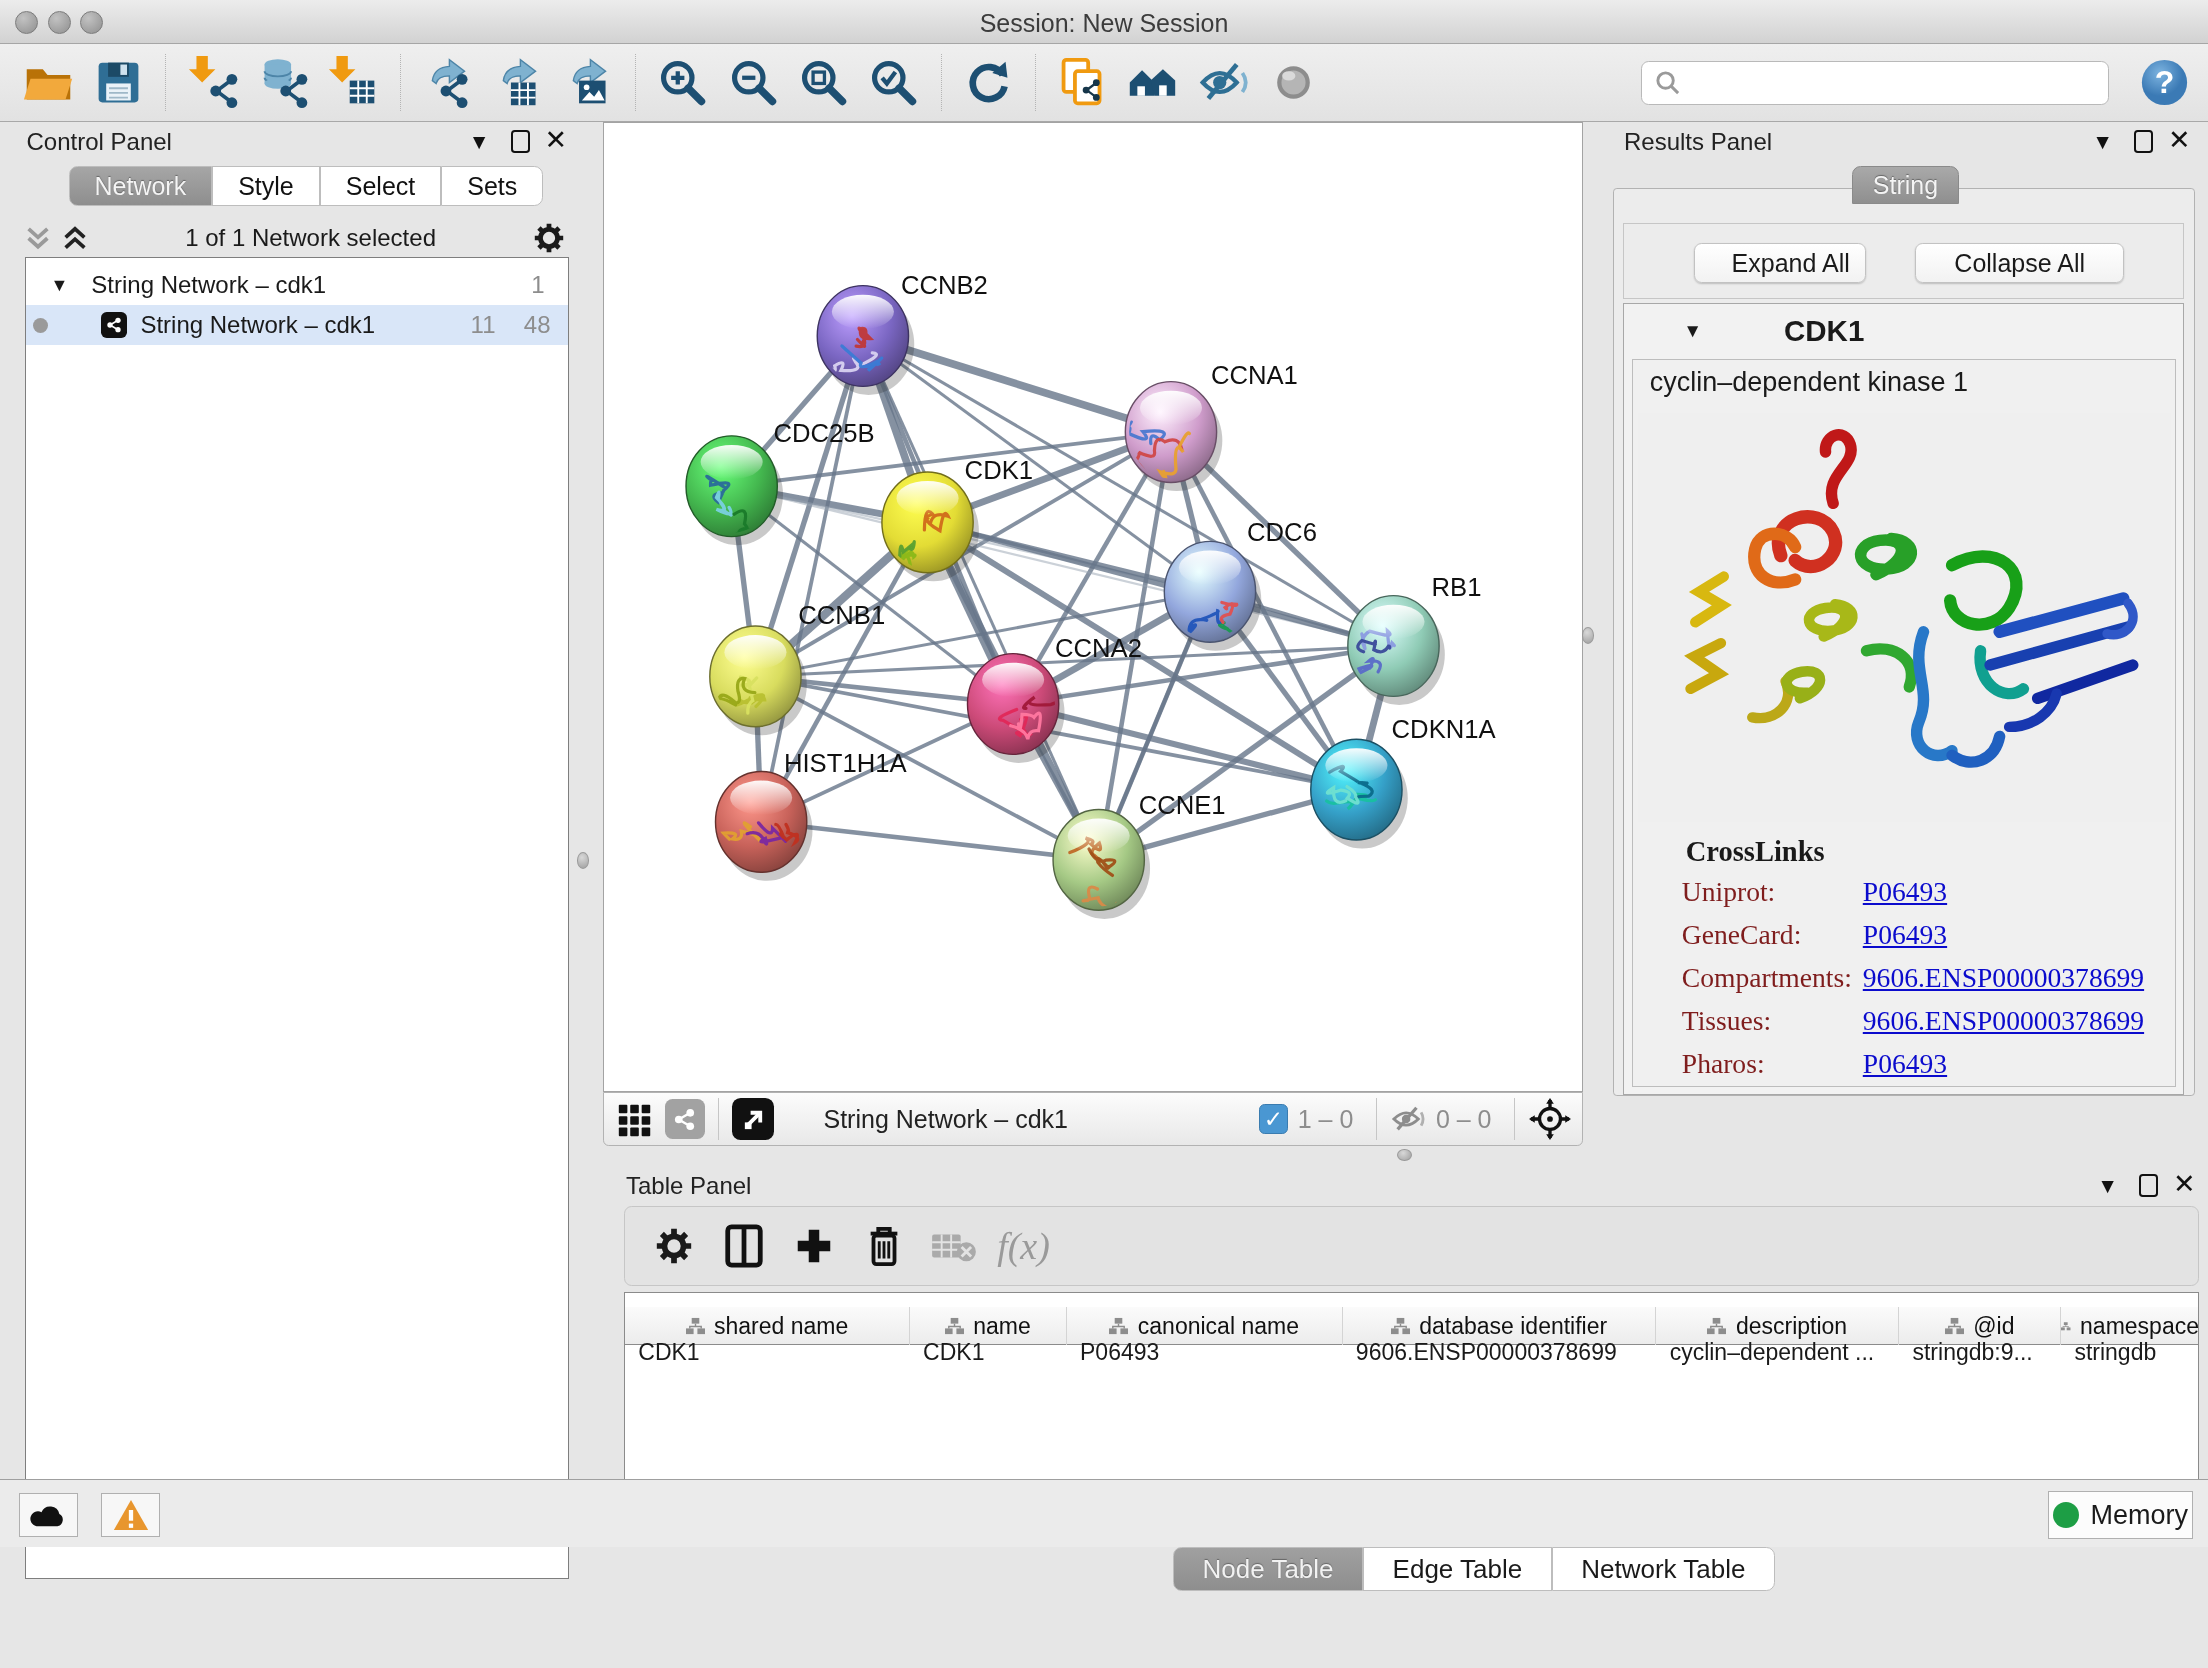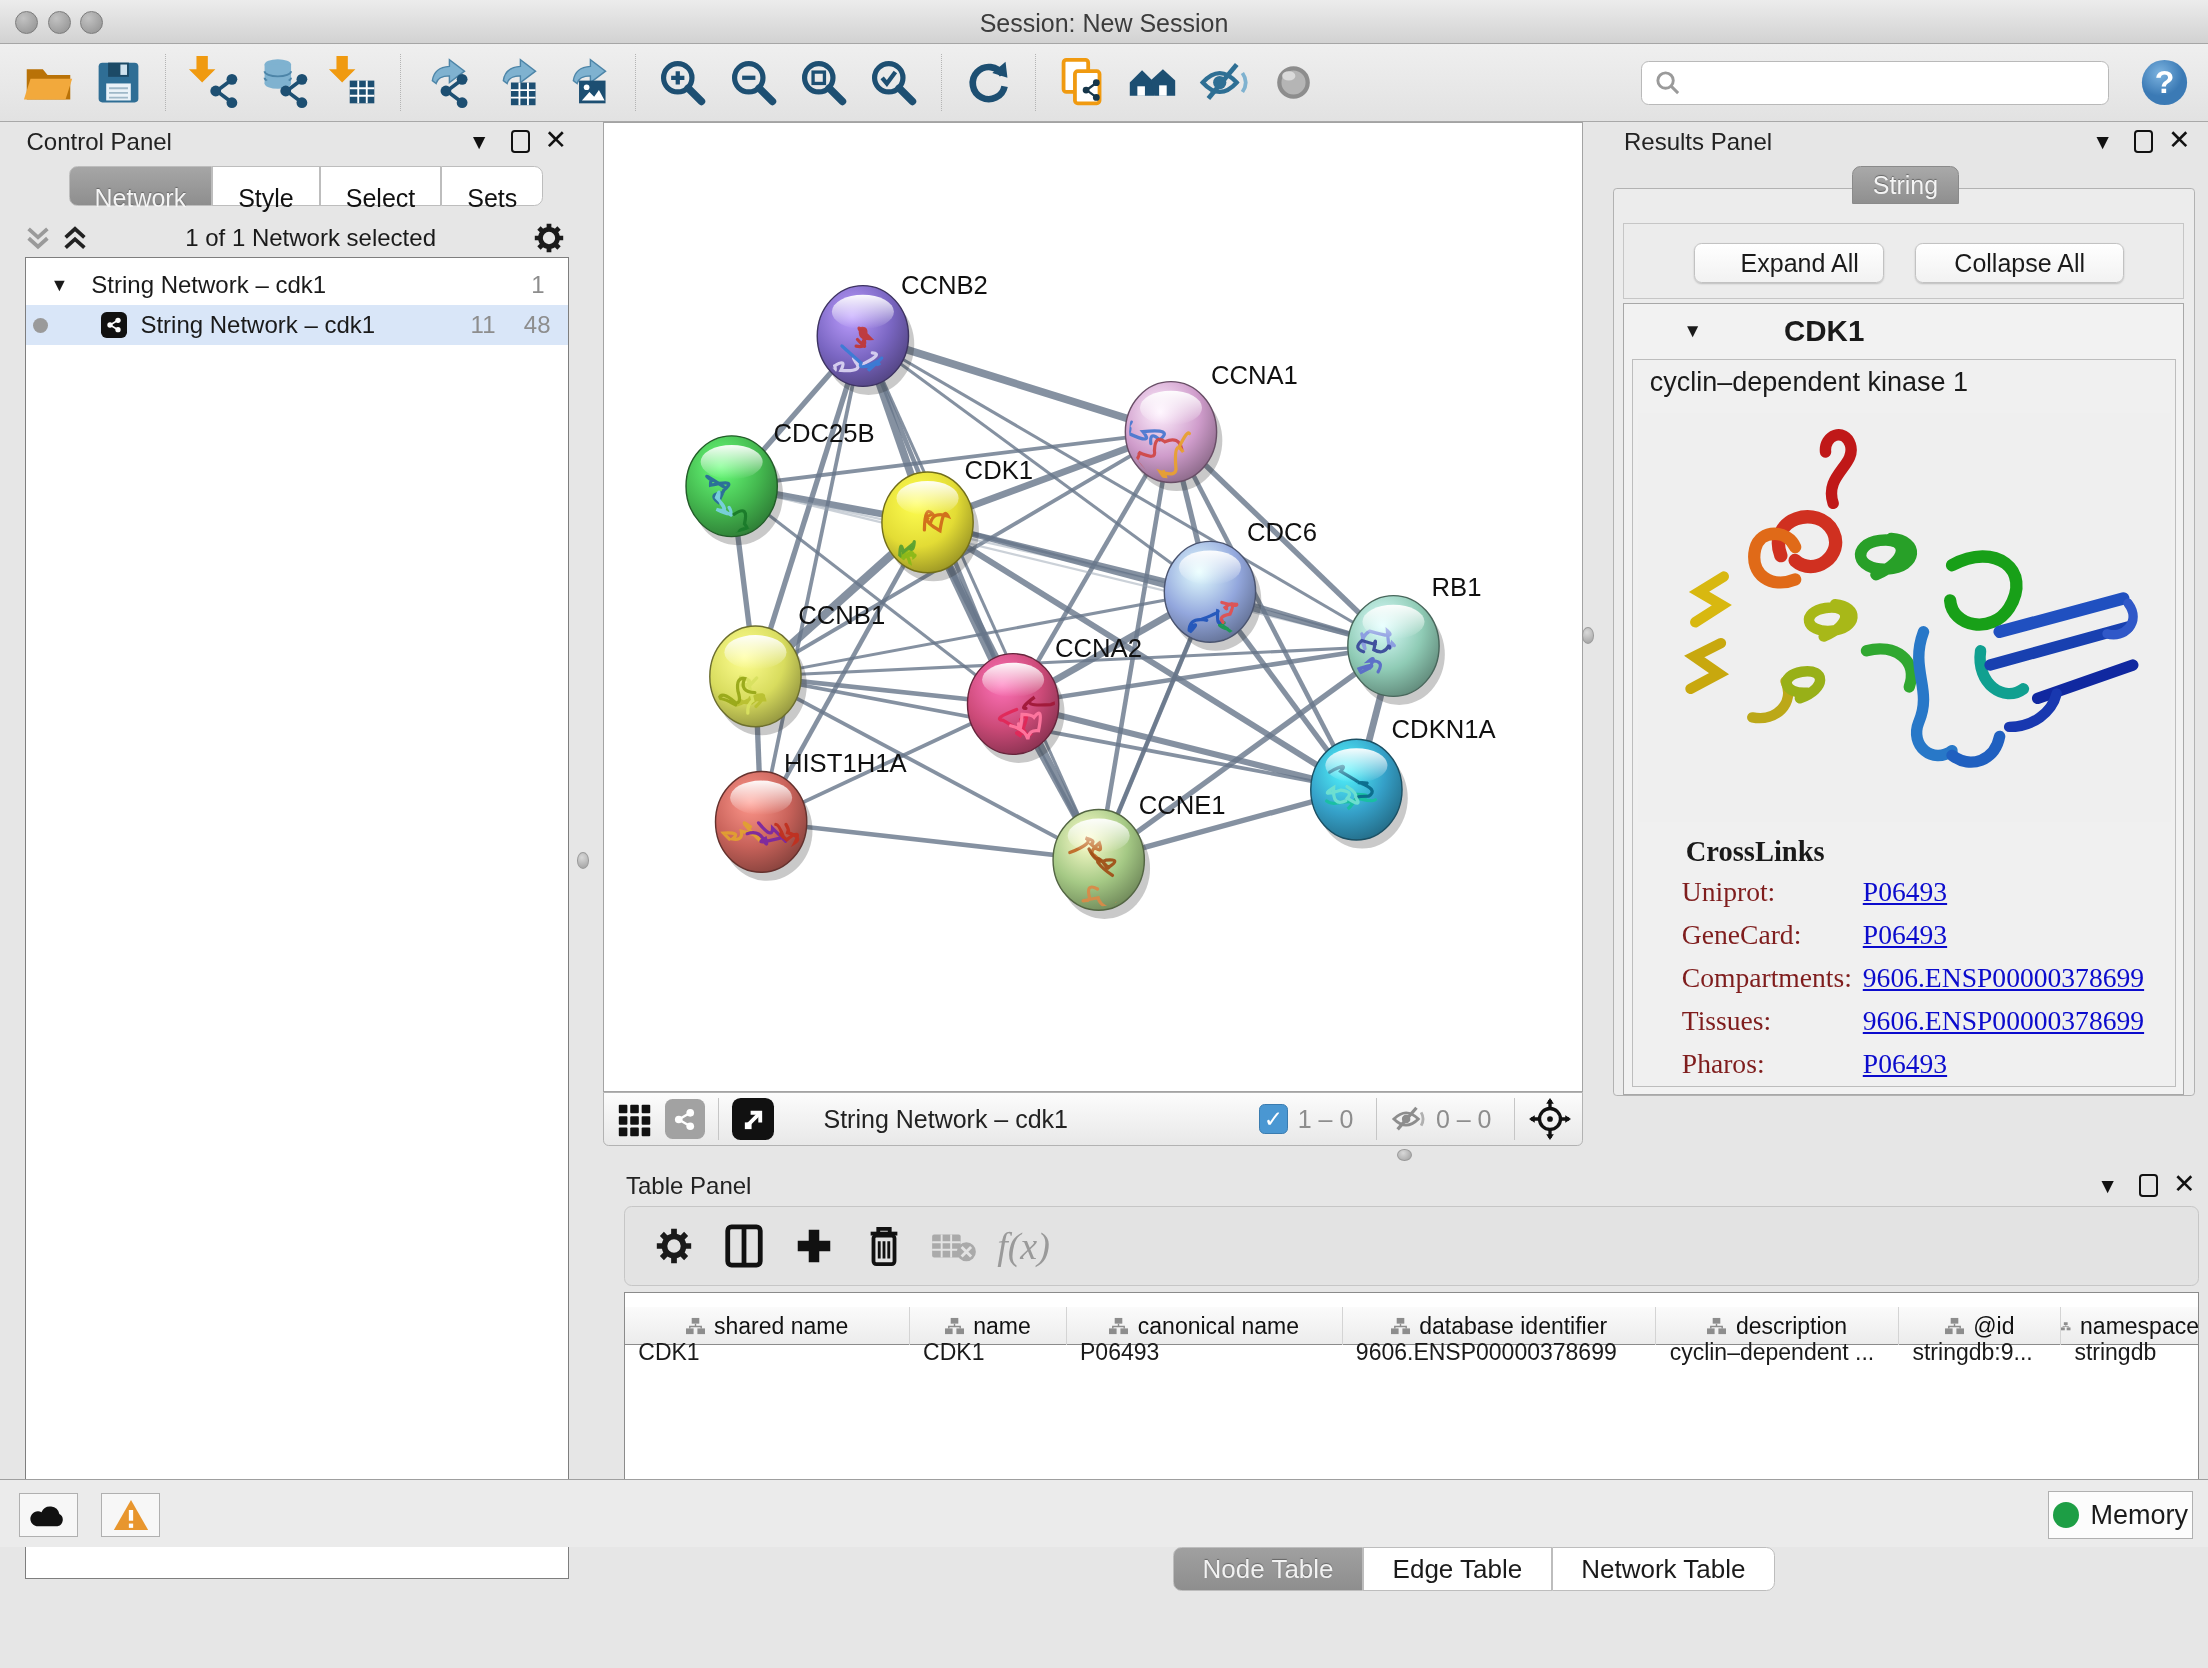--- a/index.html
+++ b/index.html
@@ -25,21 +25,21 @@
     font-family:inherit;margin-left:9.5px;}
   
   .workspace{position:absolute;left:0;top:122px;width:2208px;height:1479px;background:#e6e6e6;}
   .panel-title{font-size:24px;color:#222;}
   .pan-ctrl{display:inline-block;font-size:21px;color:#111;margin-left:21px;vertical-align:middle;}
   .float-box{display:inline-block;width:19px;height:23px;border:2.9px solid #111;border-radius:3.8px;vertical-align:middle;margin-left:21px;}
   .close-x{font-weight:bold;font-size:27px;}
   
   .cpanel{position:absolute;left:9.5px;top:3.8px;width:571px;height:1459px;}
   .seg{display:flex;}
-  .seg .tab{height:40px;line-height:38px;padding:12px 25px;background:#fff;border:1px solid #bdbdbd;
+  .seg .tab{height:40px;line-height:38px;padding:0 25px;background:#fff;border:1px solid #bdbdbd;
     font-size:25px;text-align:center;color:#111;}
   .seg .tab:first-child{border-radius:8.6px 0 0 8.6px;}
   .seg .tab:last-child{border-radius:0 8.6px 8.6px 0;}
   .seg .tab.sel{background:linear-gradient(#a6a6a6,#8e8e8e);color:#f4f4f4;text-shadow:0 -1px 1px #666;}
   .cp-toolrow{position:absolute;left:13.3px;top:95px;width:544px;height:34px;display:flex;align-items:center;}
   .cp-tree{position:absolute;left:15px;top:131px;width:544px;height:1322px;background:#fff;border:1.9px solid #7e7e7e;}
   .tree-row{position:relative;height:40px;display:flex;align-items:center;font-size:24px;}
   .tree-row.sel{background:#d9e6f8;}
   .cnt{color:#8d8d8d;}
   .share-badge{display:inline-flex;width:26px;height:26px;border-radius:5.7px;background:#111;
@@ -734,21 +734,21 @@
     <div class="rpanel">
       <div style="position:relative;height:34px;">
         <span class="panel-title" style="position:absolute;left:17px;top:1.9px;">Results Panel</span>
         <span style="position:absolute;right:91px;top:3.8px;" class="pan-ctrl">▼</span>
         <span class="float-box" style="position:absolute;right:51px;top:3.8px;"></span>
         <span class="pan-ctrl close-x" style="position:absolute;right:13.3px;top:-1.9px;">✕</span>
       </div>
       <div class="rp-tab">String</div>
       <div class="rp-outer">
         <div class="rp-btnbox">
-          <div class="rp-btn" style="left:70px;width:190px;padding-left:21px;">Expand All</div>
+          <div class="rp-btn" style="left:70px;width:172px;padding-left:21px;">Expand All</div>
           <div class="rp-btn" style="left:291px;width:209px;">Collapse All</div>
         </div>
         <div class="rp-entry">
           <div class="rp-entryhead">
             <span style="margin-left:59px;font-size:19px;">▼</span>
             <span style="margin-left:82px;font-size:29.5px;font-weight:bold;">CDK1</span>
           </div>
           <div class="rp-inner">
             <div style="position:absolute;left:17px;top:7.6px;font-size:27px;">cyclin–dependent kinase 1</div>
             <svg width="533" height="409" viewBox="0 0 560 430" style="position:absolute;left:5.7px;top:53px;">

